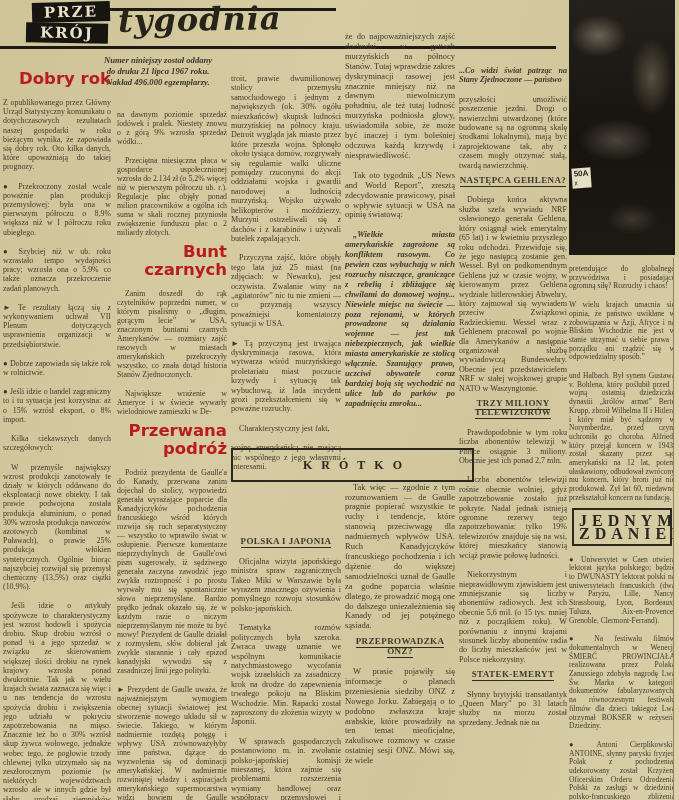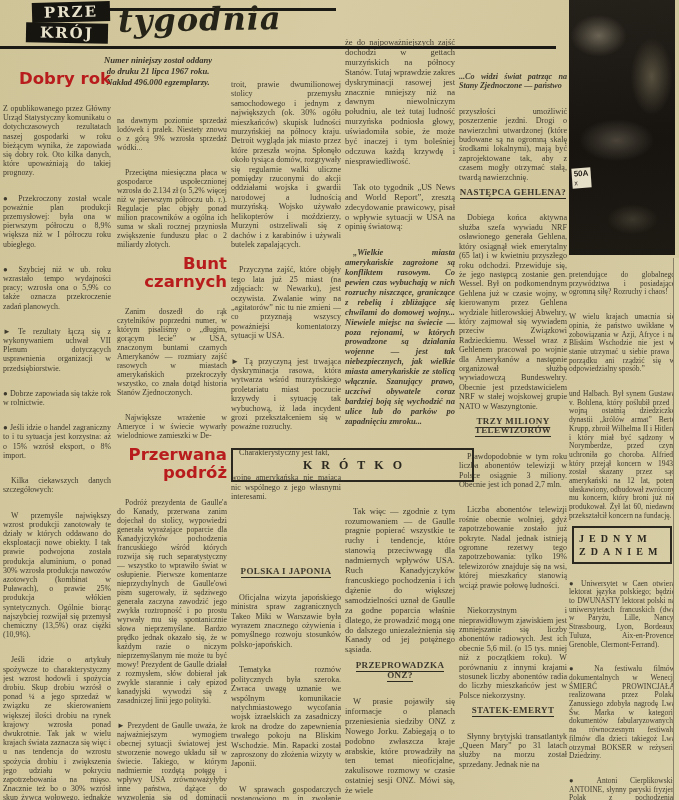--- a/index.html
+++ b/index.html
@@ -26,38 +26,38 @@
 
   
   .col{position:absolute;bottom:0;overflow:hidden;text-align:justify;}
   #c1{left:3px;top:64px;width:108px;font-size:7.9px;line-height:9.2px;}
   #c2{left:117px;top:100px;width:110px;font-size:7.8px;line-height:9.0px;}
   #c3{left:231px;top:64px;width:110px;font-size:8.1px;line-height:9.4px;}
   #c4{left:345px;top:22px;width:110px;font-size:8.5px;line-height:9.9px;}
   #c5{left:459px;top:56px;width:108px;font-size:8.1px;line-height:9.4px;}
   #c6{left:569px;top:0px;width:106px;font-size:7.5px;line-height:8.7px;}
 
-  .p{margin:16px 0 2px 0;text-indent:8px;}
+  .p{margin:10px 0 2px 0;text-indent:8px;}
   .p.noind{text-indent:0;}
   .it{font-style:italic;font-weight:bold;}
   .hl{font-family:"DejaVu Sans",sans-serif;font-weight:bold;text-align:right;
       font-size:16.5px;line-height:18px;color:#b91c1c;margin:6px 0 6px 0;text-indent:0;}
   .sub{font-family:"Liberation Serif",serif;font-weight:bold;font-size:9px;
        letter-spacing:.4px;margin:6px 0 3px 0;text-indent:0;text-align:center;}
   .sub span{border-bottom:1.5px solid #2d2a22;padding-bottom:1px;}
   .sp3{height:58px;} .sp4{height:62px;}
 
   
   .krotko{position:absolute;left:231px;top:448px;width:243px;height:34px;
           box-sizing:border-box;border:2px solid #2b2820;
           display:flex;align-items:center;justify-content:center;
           font-weight:bold;font-size:12px;letter-spacing:9px;color:#2b2820;
           text-indent:9px;}
   .jzbox{border:2px solid #2b2820;margin:5px 3px 5px 3px;padding:4px 0;
-         text-align:left;font-weight:bold;font-size:10px;line-height:13px;
+         text-align:right;font-weight:bold;font-size:16px;line-height:13px;
          letter-spacing:5px;color:#2b2820;text-indent:5px;}
 
   
   .photo{position:relative;width:106px;height:255px;margin:0 0 6px 0;
          background:
            radial-gradient(ellipse 40px 30px at 28% 14%, #6a6354 0%, rgba(0,0,0,0) 70%),
            radial-gradient(ellipse 30px 55px at 78% 30%, #57503f 0%, rgba(0,0,0,0) 70%),
            radial-gradient(ellipse 50px 28px at 45% 55%, #4a443a 0%, rgba(0,0,0,0) 75%),
            radial-gradient(ellipse 34px 20px at 60% 86%, #3c372c 0%, rgba(0,0,0,0) 75%),
            linear-gradient(176deg,#24201a 0%,#171410 55%,#1d1a14 100%);}

